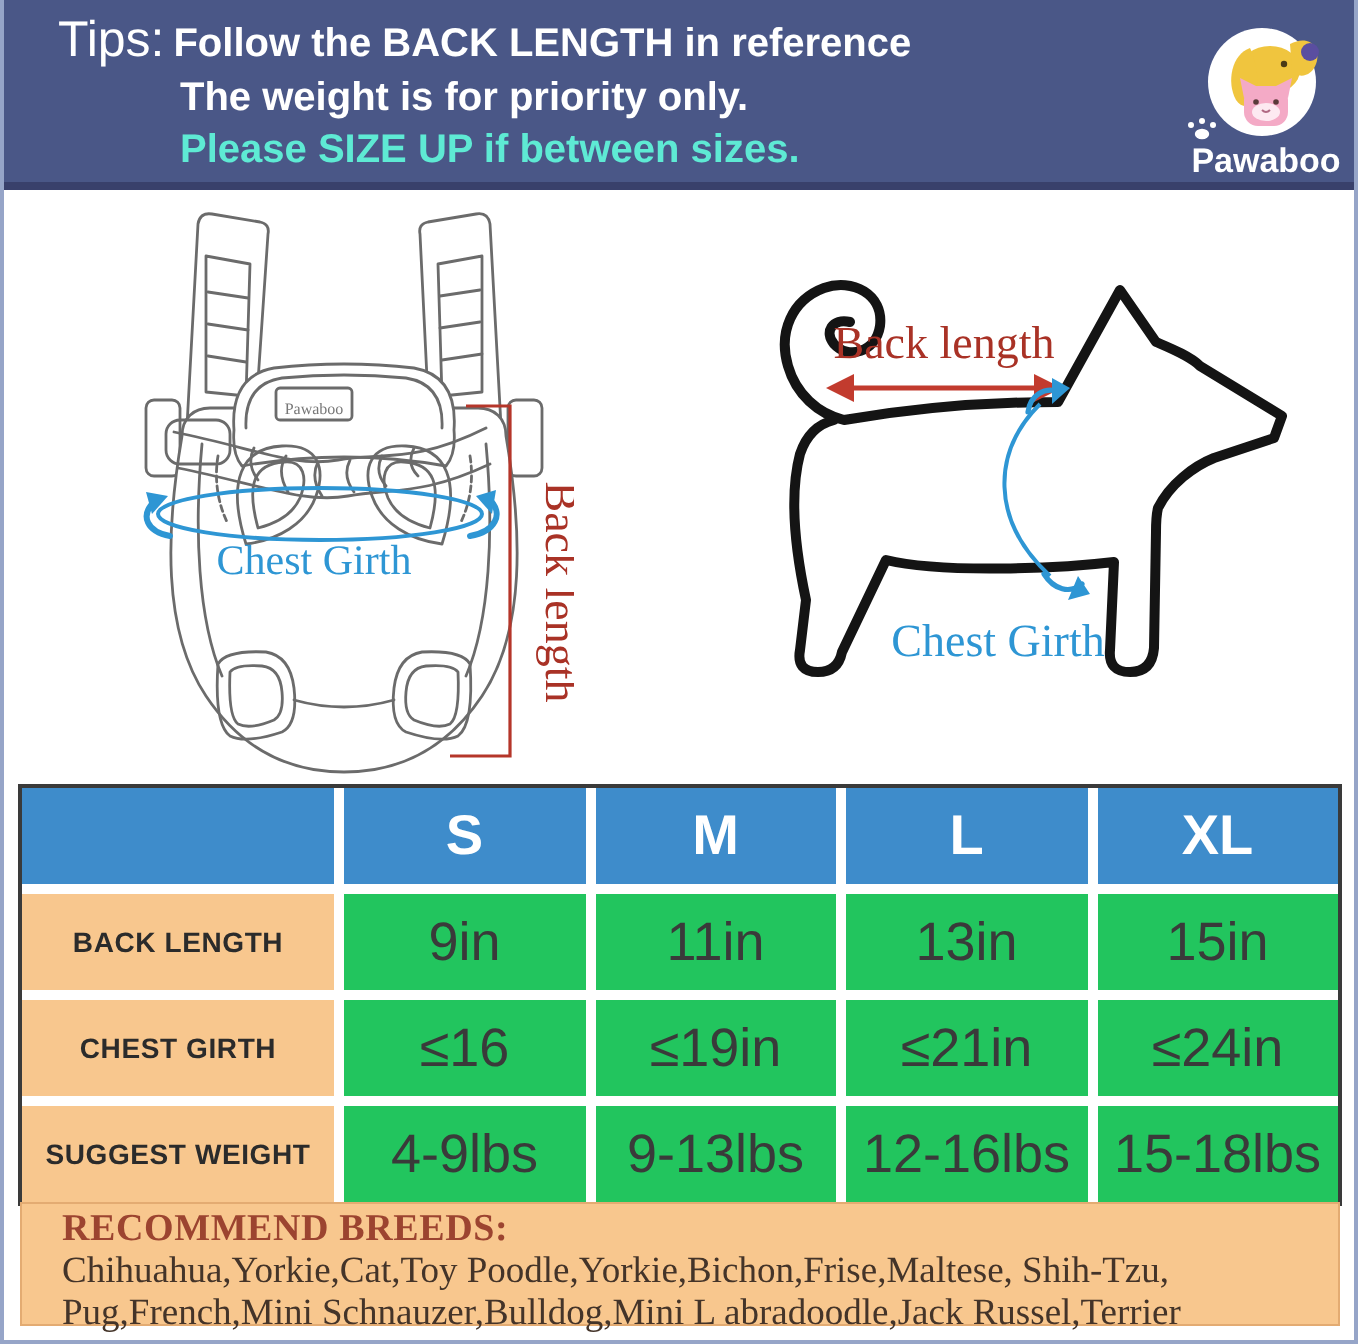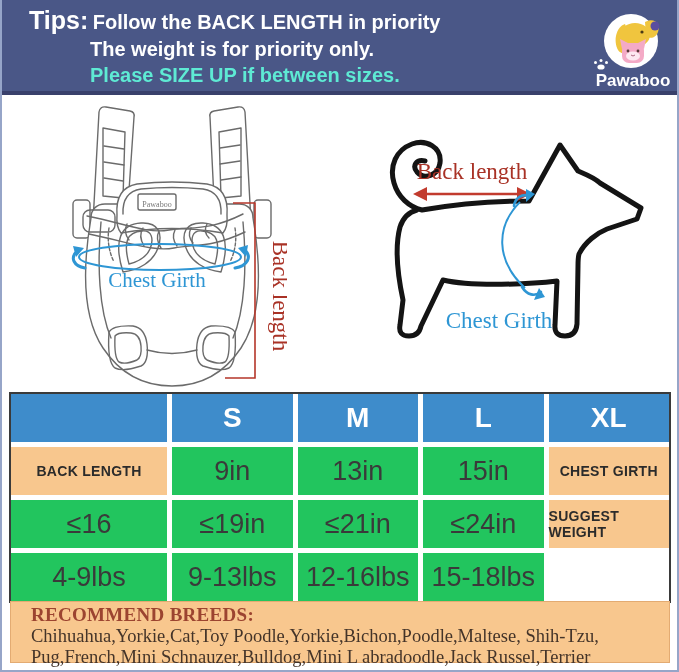--- a/index.html
+++ b/index.html
@@ -5,21 +5,21 @@
   html,body{margin:0;padding:0;background:#fff;}
   #stage{
     position:relative;width:679px;height:672px;overflow:hidden;
     background:#fff;box-sizing:border-box;
     border-left:2px solid #96a5c8;border-right:2px solid #96a5c8;border-bottom:2px solid #96a5c8;
     font-family:"Liberation Sans",sans-serif;
   }
   
   .banner{position:absolute;left:0;top:0;width:679px;height:95px;background:#4a5787;border-bottom:4px solid #39406b;box-sizing:border-box;}
   .banner .l1{position:absolute;left:27px;top:6px;color:#fff;white-space:nowrap;}
-  .banner .tips{font-size:25px;font-weight:bold;}
+  .banner .tips{font-size:25px;font-weight:normal;}
   .banner .t1{font-size:20px;font-weight:bold;}
   .banner .l2{position:absolute;left:88px;top:38px;color:#fff;font-size:20px;font-weight:bold;}
   .banner .l3{position:absolute;left:88px;top:64px;color:#5eead4;font-size:20px;font-weight:bold;}
   .logo{position:absolute;left:583px;top:1px;width:92px;height:92px;}
   
   .draw-carrier{position:absolute;left:55px;top:100px;width:230px;height:290px;}
   .draw-dog{position:absolute;left:355px;top:130px;width:300px;height:235px;}
   svg text{font-family:"Liberation Serif","DejaVu Serif",serif;}
   
   .size-table{
@@ -42,21 +42,21 @@
   .breeds .line{color:#443429;font-size:18.5px;line-height:21px;}
 </style>
 </head>
 <body>
 
 <div id="stage">
 
   <div class="banner">
     <div class="l1">
       <span class="tips">Tips:</span>
-      <span class="t1">Follow the BACK LENGTH in priority</span>
+      <span class="t1">Follow the BACK LENGTH in reference</span>
     </div>
     <div class="l2">The weight is for priority only.</div>
     <div class="l3">Please SIZE UP if between sizes.</div>
 
     <svg class="logo" viewBox="0 0 92 92">
       <circle cx="46" cy="40" r="27" fill="#ffffff"></circle>
       <g>
 
         <ellipse cx="50" cy="34" rx="15" ry="12" fill="#f0c53e"></ellipse>
         <path d="M40,23 C31,26 28,40 33,49 C37,55 44,52 44,43 C44,35 42,27 40,23 Z" fill="#f0c53e"></path>
@@ -165,35 +165,36 @@
 
   <div class="size-table">
     <div class="cell head"></div>
     <div class="cell head">S</div>
     <div class="cell head">M</div>
     <div class="cell head">L</div>
     <div class="cell head">XL</div>
 
     <div class="cell rowlab">BACK LENGTH</div>
     <div class="cell val">9in</div>
+    <div class="cell val">11in</div>
     <div class="cell val">13in</div>
     <div class="cell val">15in</div>
 
     <div class="cell rowlab">CHEST GIRTH</div>
     <div class="cell val">≤16</div>
     <div class="cell val">≤19in</div>
     <div class="cell val">≤21in</div>
     <div class="cell val">≤24in</div>
 
     <div class="cell rowlab">SUGGEST WEIGHT</div>
     <div class="cell val">4-9lbs</div>
     <div class="cell val">9-13lbs</div>
     <div class="cell val">12-16lbs</div>
     <div class="cell val">15-18lbs</div>
   </div>
 
   <div class="breeds">
     <div class="title">RECOMMEND BREEDS:</div>
-    <div class="line">Chihuahua,Yorkie,Cat,Toy Poodle,Yorkie,Bichon,Poodle,Maltese, Shih-Tzu,</div>
+    <div class="line">Chihuahua,Yorkie,Cat,Toy Poodle,Yorkie,Bichon,Frise,Maltese, Shih-Tzu,</div>
     <div class="line">Pug,French,Mini Schnauzer,Bulldog,Mini L abradoodle,Jack Russel,Terrier</div>
   </div>
 
 </div>
 
 </body></html>

